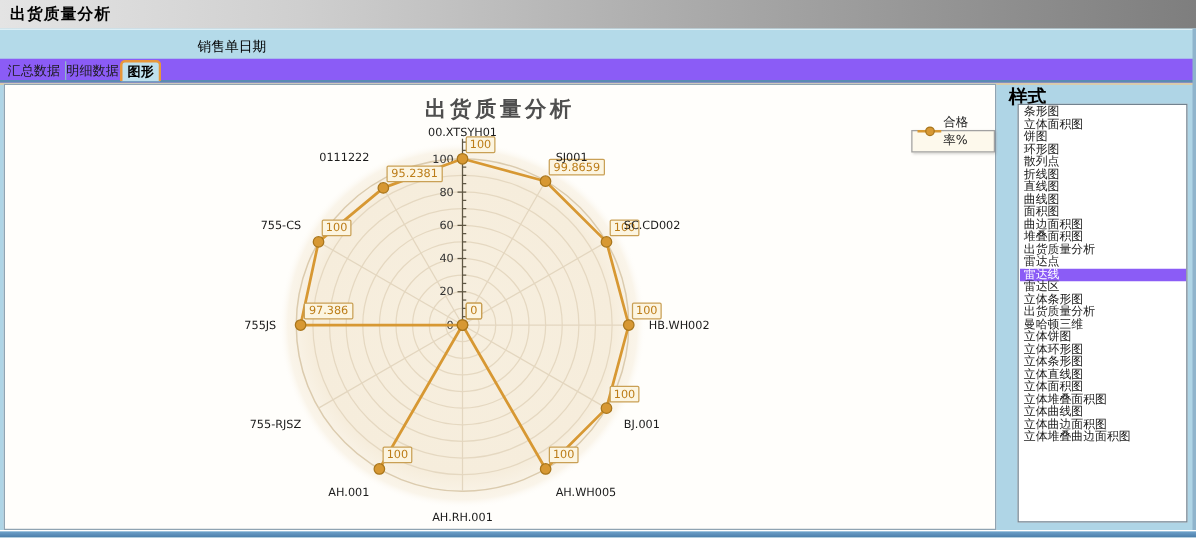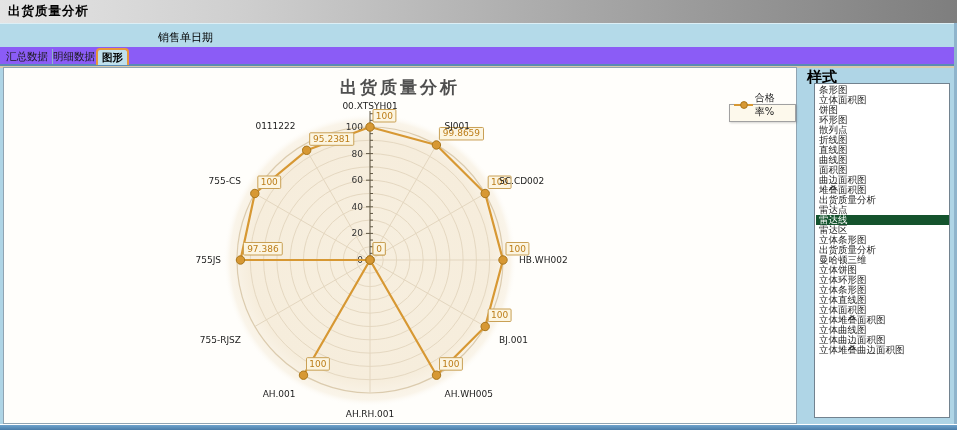--- a/index.html
+++ b/index.html
@@ -34,21 +34,21 @@
     border:1px solid #A1A1A1; box-shadow:1px 1px 2px rgba(80,80,80,.25);
     display:flex; align-items:center; padding:0 5px 16px 3px; }
   .legend .txt { font-size:10px; color:#222; margin-left:2px; }
 
   .style-panel-title { position:absolute; left:807px; top:68px; font-size:15px; color:#000;font-weight:bold; }
   .style-list { position:absolute; left:814px; top:83px; width:136px; height:335px;
     background:#fff; border:1px solid #72828F; overflow:hidden; list-style:none;
     padding:1px 0 16px 1px; }
   .style-list li { height:10px; line-height:10px; font-size:9.5px; color:#1a1a1a;
     padding-left:3px; white-space:nowrap; cursor:default; }
-  .style-list li.selected { background:#14532d; color:#fff; }
+  .style-list li.selected { background:#8b5cf6; color:#fff; }
 
   .bottombar { position:absolute; left:0; top:424px; width:957px; height:6px;
     border-top:1px solid #fff; background:linear-gradient(#6FA3CC,#4A7CA8); }
   .rightedge { position:absolute; right:0; top:23px; width:3px; height:401px; background:#8FB4CC; }
 </style>
 </head>
 <body>
 
 <div class="titlebar">
   <span class="t">出货质量分析</span>

